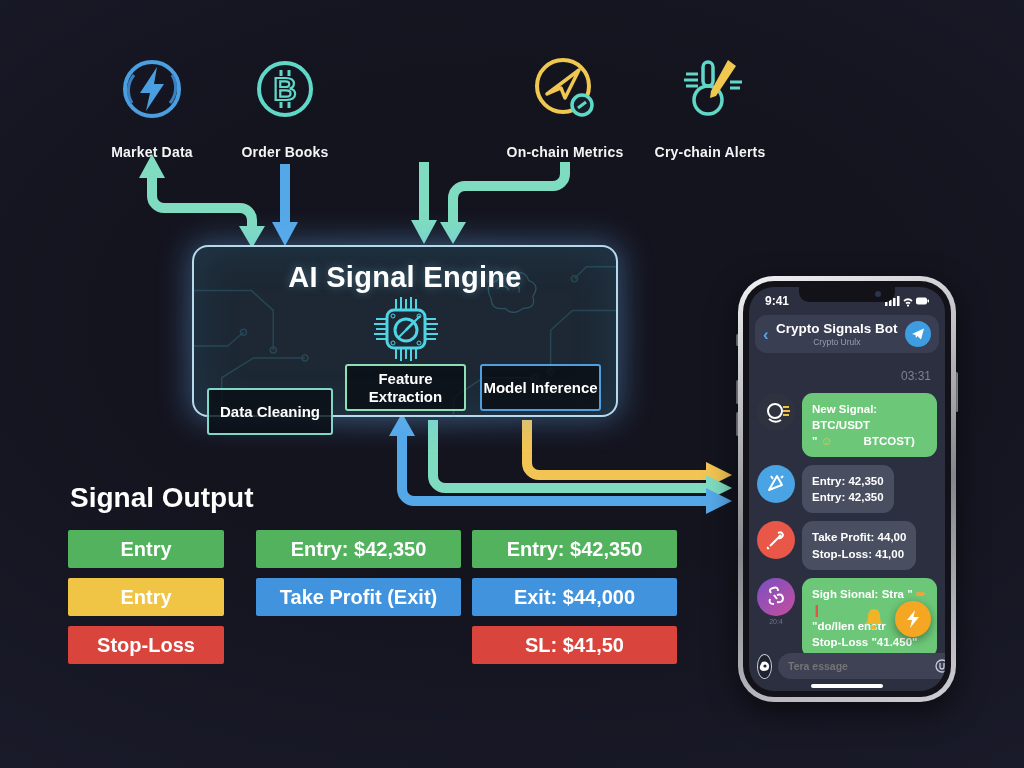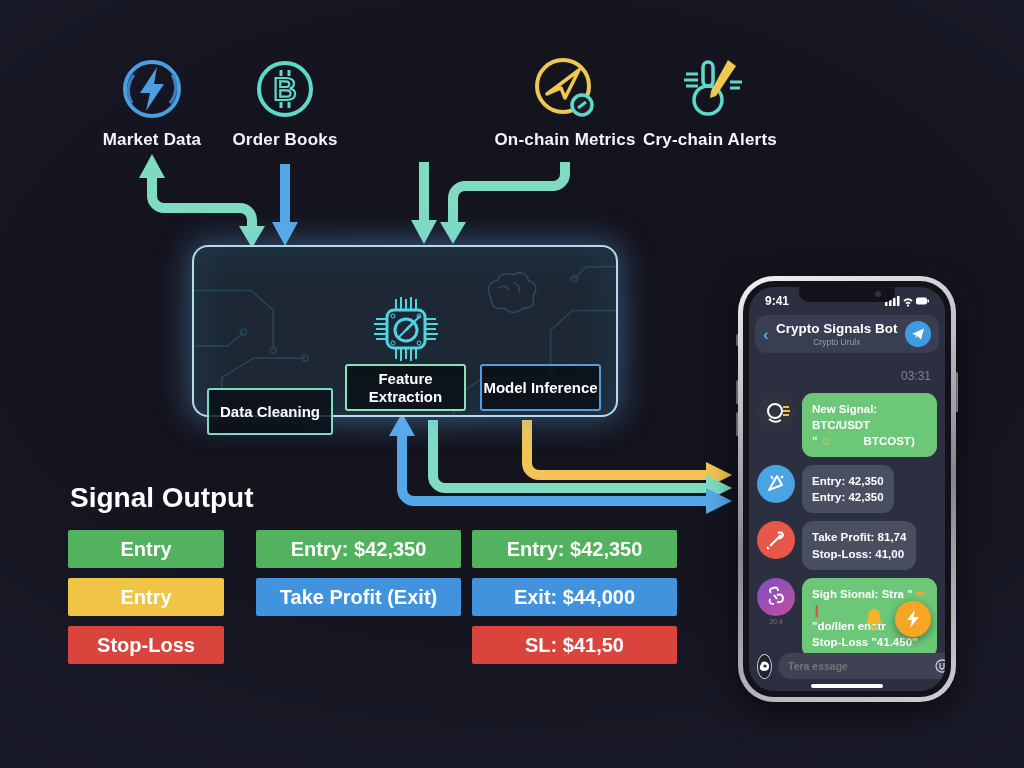--- a/index.html
+++ b/index.html
@@ -5,21 +5,21 @@
   * { margin:0; padding:0; box-sizing:border-box; }
   html,body { background:#0e0e16; }
   body { font-family:"Liberation Sans", sans-serif; }
   .canvas{
     position:relative; width:1024px; height:768px; overflow:hidden;
     background:radial-gradient(115% 95% at 50% 42%, #14141f 35%, #1b1c2c 85%, #23243a 100%);
   }
   
   .source{ position:absolute; width:160px; text-align:center; }
   .source .icn{ height:74px; display:flex; align-items:center; justify-content:center; }
-  .source .lbl{ margin-top:4px; color:#f4f4f6; font-weight:700; font-size:17px; letter-spacing:.2px; }
+  .source .lbl{ margin-top:18px; color:#f4f4f6; font-weight:700; font-size:14px; letter-spacing:.2px; }
   
   .engine-glow{ position:absolute; left:168px; top:222px; width:478px; height:220px;
     background:radial-gradient(closest-side, rgba(120,190,255,.18), rgba(120,190,255,0)); }
   .engine{
     position:absolute; left:192px; top:245px; width:426px; height:172px;
     background:#1d2834; border:2px solid rgba(200,236,255,.9); border-radius:16px;
     box-shadow:0 0 30px 4px rgba(110,185,255,.35), inset 0 0 40px rgba(40,90,120,.35);
   }
   .engine .circuit{ position:absolute; inset:0; border-radius:14px; }
   .engine-title{ position:absolute; top:14px; width:100%; text-align:center;
@@ -191,20 +191,21 @@
         <polyline points="0,100 34,100 50,86"></polyline>
           <circle cx="50" cy="86" r="3"></circle>
         <polyline points="426,20 396,20 384,32"></polyline>
           <circle cx="384" cy="32" r="3"></circle>
       </g>
       <g stroke="#4ab0c8" stroke-width="1.3" fill="none" opacity="0.3">
         <path d="M300,52 q-8,-14 6,-18 q4,-10 16,-6 q12,-6 16,6 q12,4 4,16 q4,12 -10,12 q-10,8 -18,0 q-14,2 -14,-10"></path>
         <path d="M306,42 q8,-6 12,2 m4,-8 q8,2 6,10"></path>
       </g>
     </svg>
+    <div class="engine-title">AI Signal Engine</div>
     <div class="chip">
       <svg width="64" height="64" viewBox="0 0 64 64" fill="none" stroke="#4fd4e4">
         <g stroke-width="2">
           <line x1="22" y1="2" x2="22" y2="12"></line>
             <line x1="27" y1="0" x2="27" y2="12"></line>
             <line x1="32" y1="2" x2="32" y2="12"></line>
             <line x1="37" y1="0" x2="37" y2="12"></line>
             <line x1="42" y1="2" x2="42" y2="12"></line>
           <line x1="22" y1="52" x2="22" y2="62"></line>
             <line x1="27" y1="52" x2="27" y2="64"></line>
@@ -341,21 +342,21 @@
             <div class="mrow">
               <div class="av" style="background:#e85748;">
                 <svg width="28" height="28" viewBox="0 0 28 28" fill="none" stroke="#fff" stroke-width="2">
                   <path d="M8,20 L19,9"></path>
                     <path d="M16,7 q4,-2 5,2 q-1,4 -5,3" stroke-linejoin="round"></path>
                   <path d="M7,22 q-2,1 -1,-1"></path>
                     <circle cx="18" cy="10" r="1.3" fill="#fff" stroke="none"></circle>
                 </svg>
               </div>
               <div class="bubble b-gray">
-                <div>Take Profit: 81,74</div>
+                <div>Take Profit: 44,00</div>
                 <div>Stop-Loss: 41,00</div>
               </div>
             </div>
 
             <div class="mrow">
               <div class="av-wrap">
                 <div class="av" style="background:linear-gradient(140deg,#7a4fc4,#c44f9e);">
                   <svg width="28" height="28" viewBox="0 0 28 28" fill="none" stroke="#fff" stroke-width="2">
                     <path d="M9,10 q-3,-4 2,-5 q5,-2 5,3"></path>
                       <path d="M15,12 q5,-2 6,3 q0,5 -6,4"></path>

